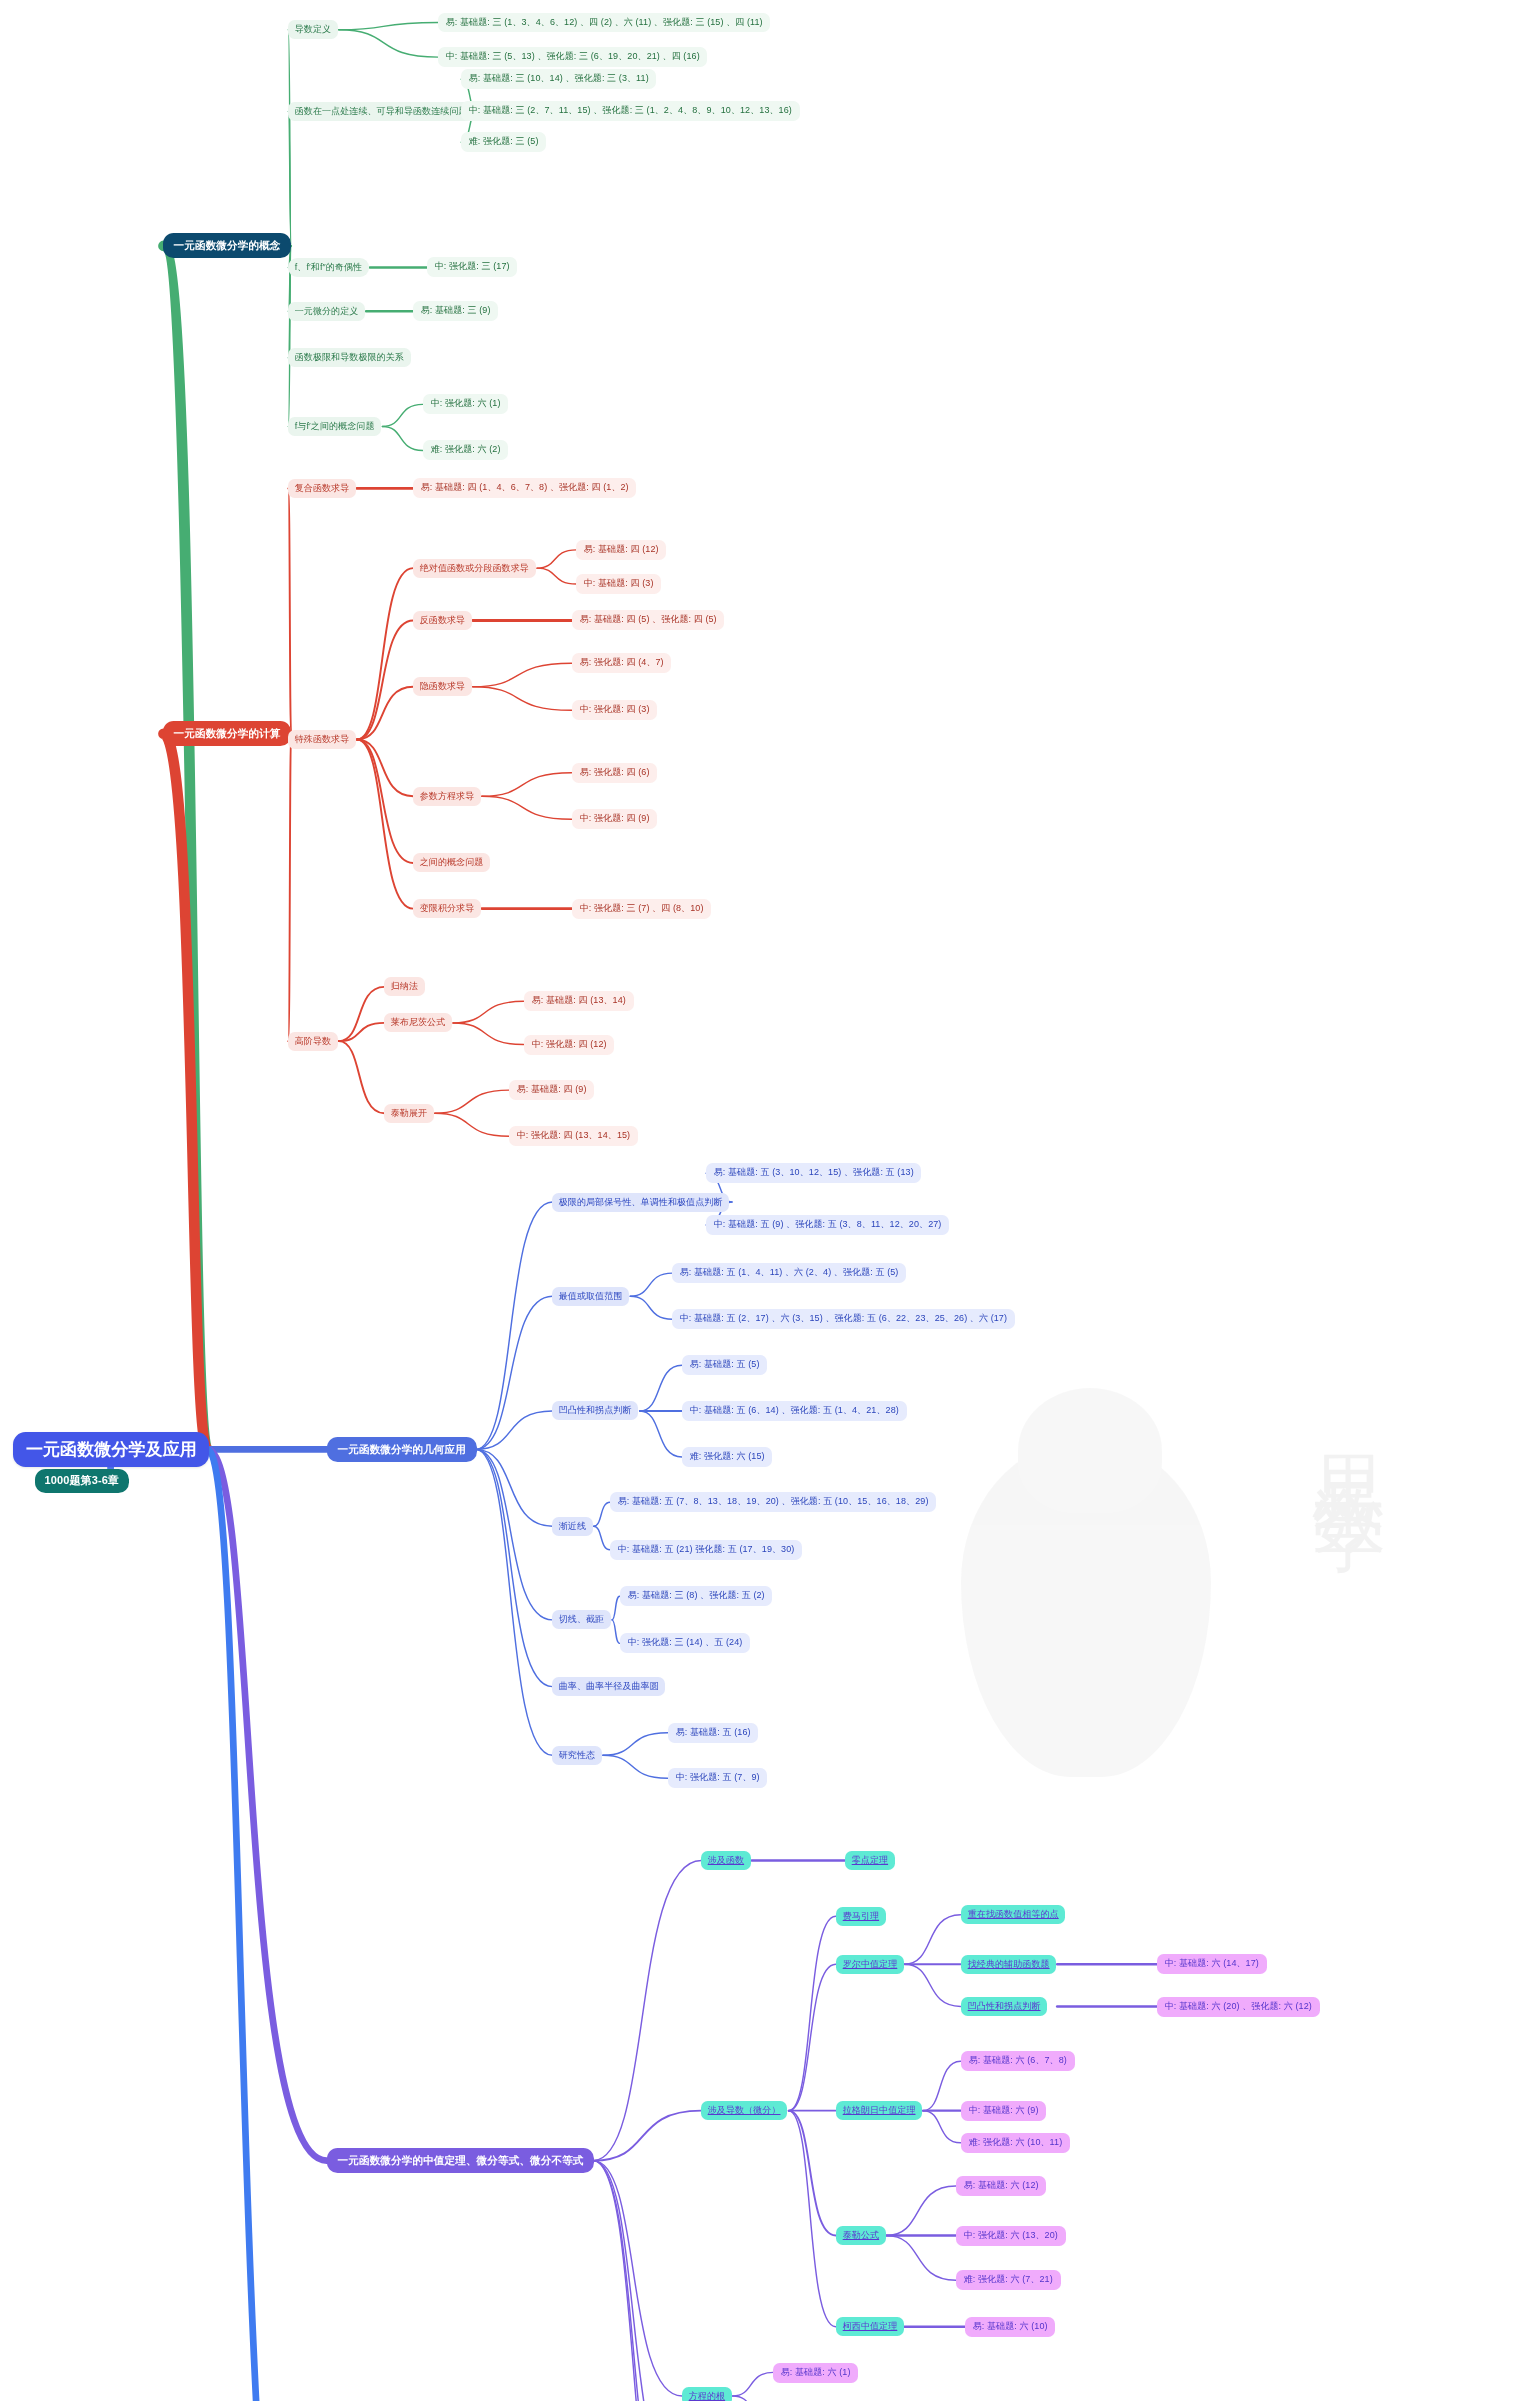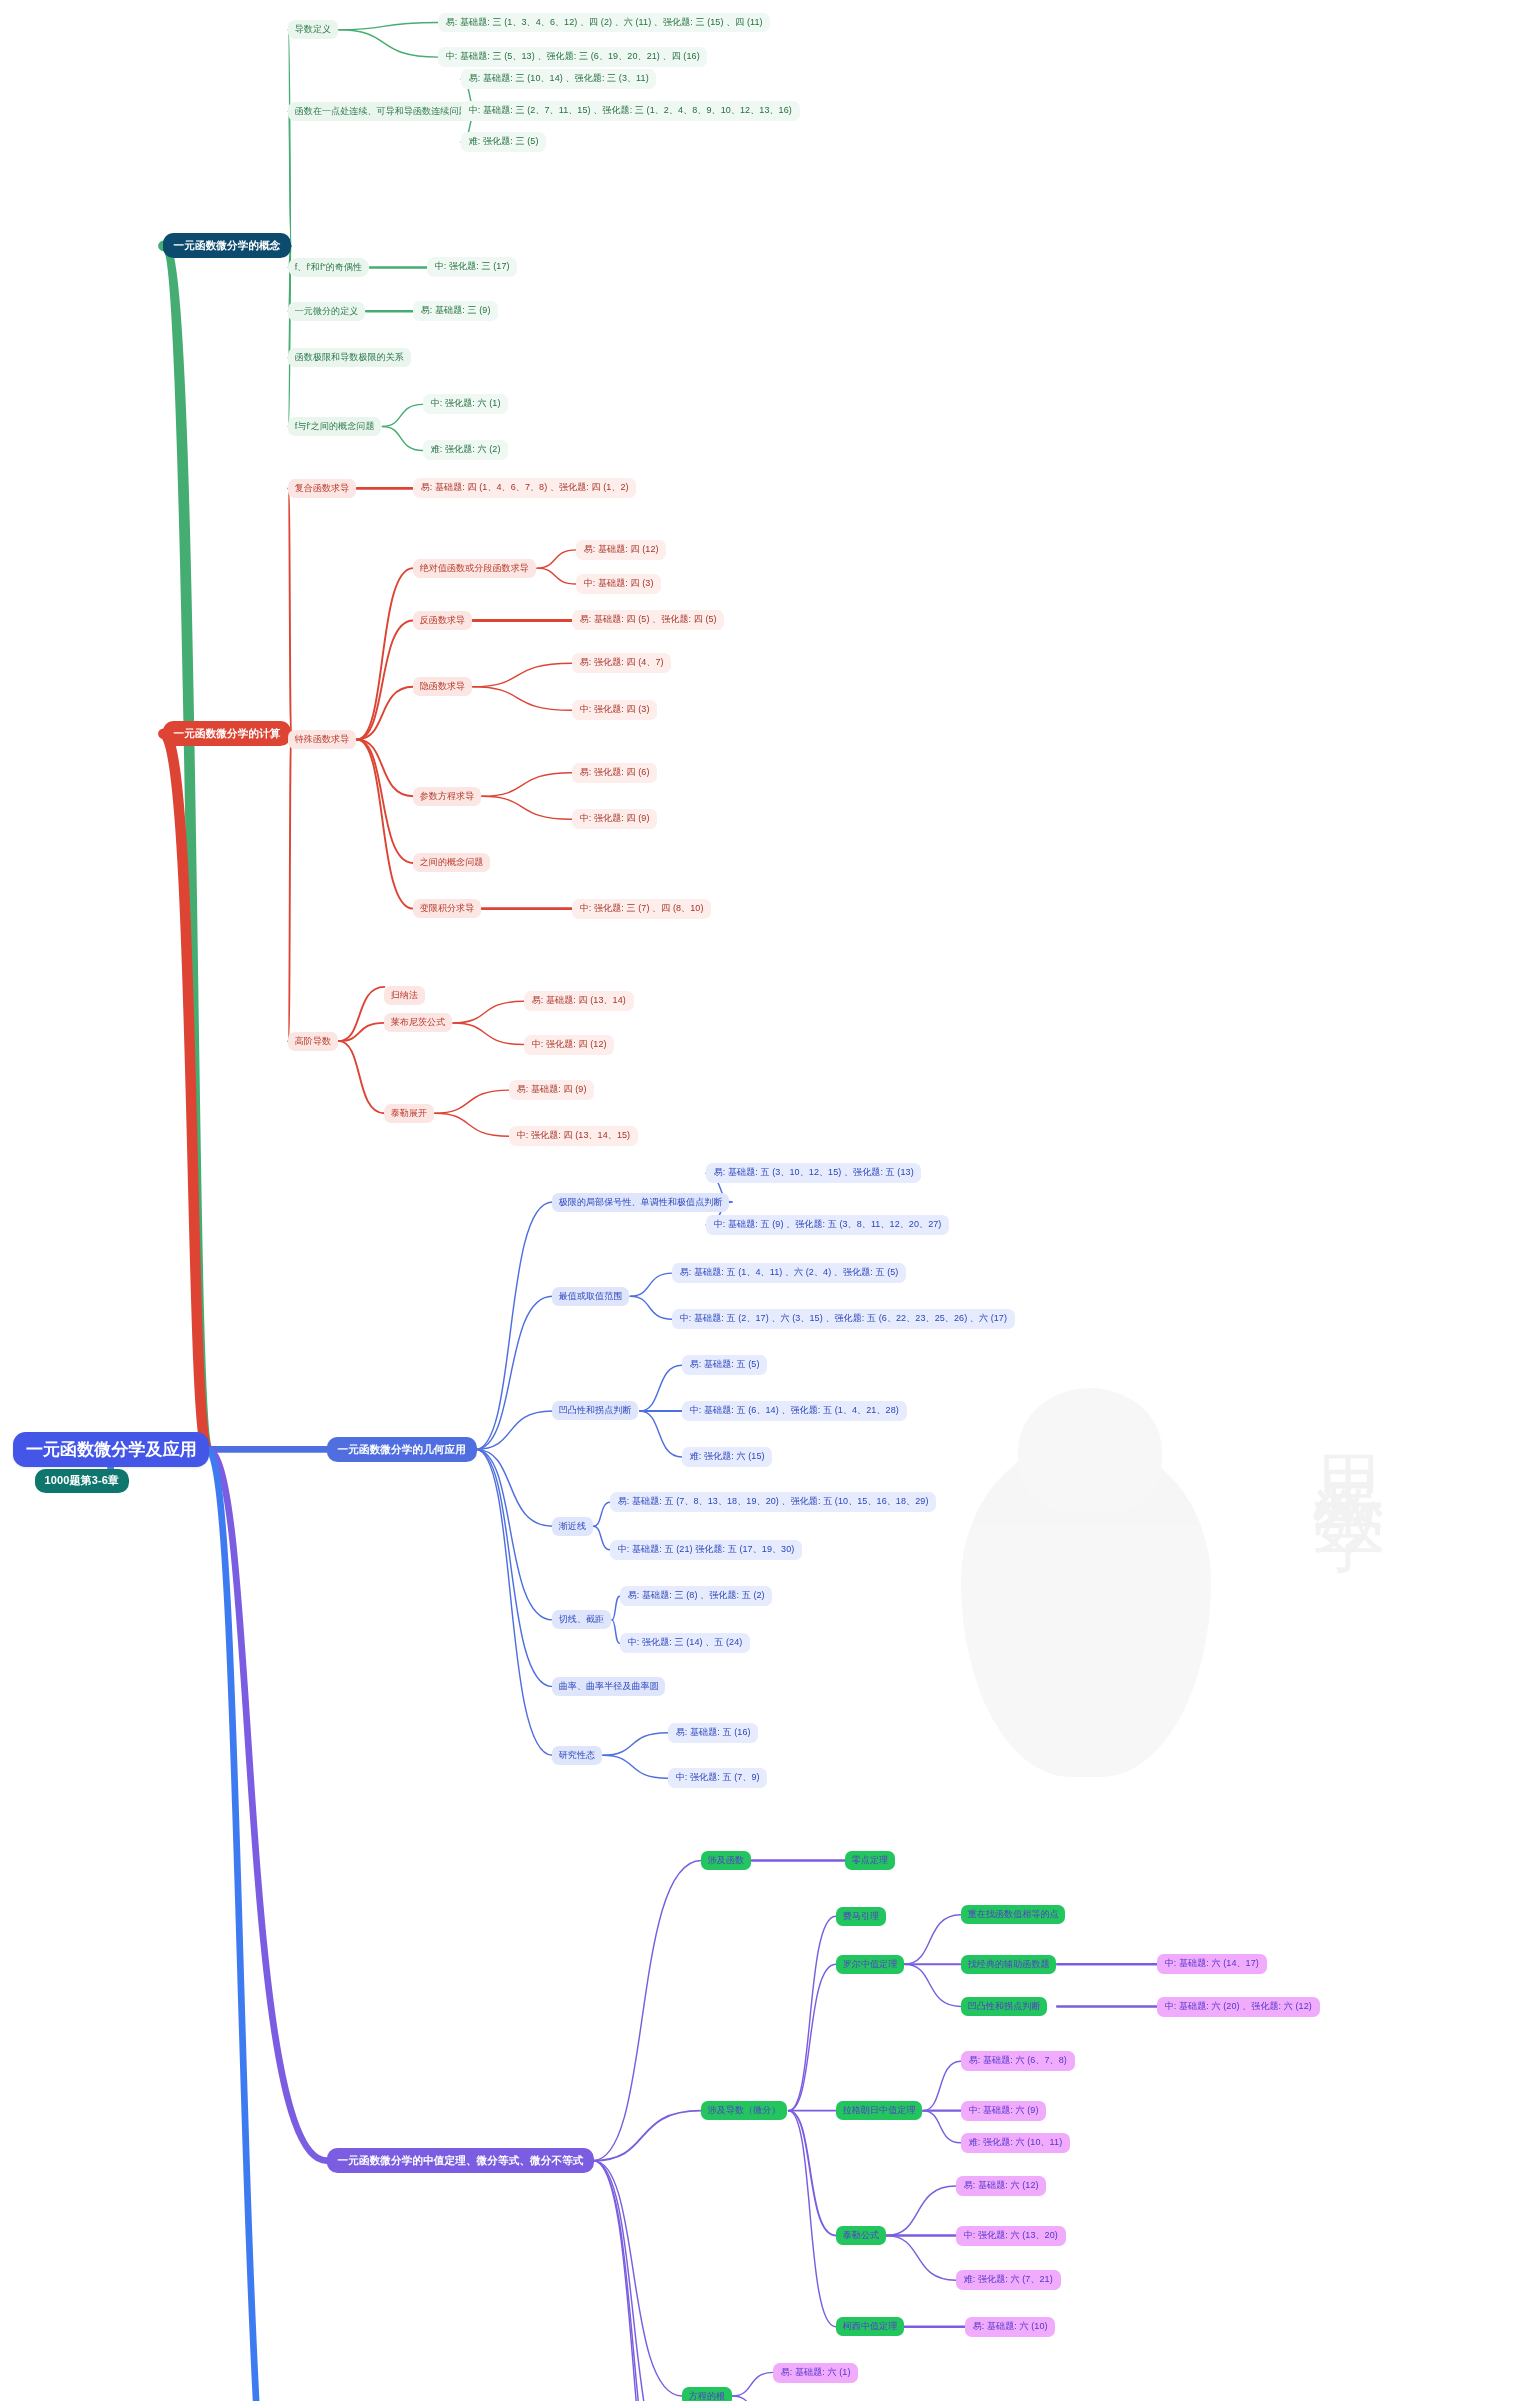--- a/index.html
+++ b/index.html
@@ -41,21 +41,21 @@
   .node.lv1.b { background:#4f6fe0; }
   .node.lv1.p { background:#7a5de0; }
 
   
   .g2 { background:#eaf5ee; color:#2b7a4b; }
   .g3 { background:#eff8f2; color:#24703f; }
   .r2 { background:#fbe6e3; color:#b8392a; }
   .r3 { background:#fdeeec; color:#a83326; }
   .b2 { background:#dfe5fb; color:#2f49c0; }
   .b3 { background:#e6ebfd; color:#2b45bb; }
-  .p2 { background:#22c55e; color:#5a39cf; }
+  .p2 { background:#5eead4; color:#5a39cf;text-decoration:underline; }
   .p3 { background:#f0abfc; color:#5334cb; }
 
   .b { font-weight:700; }
 
   
   .wm {
     position:absolute; left:903px; top:1359px;
     width:538px; height:538px;
     opacity:.06;
     pointer-events:none;
@@ -227,21 +227,21 @@
       <div class="node r2" style="font-size: 9px; padding: 3.8px 6.7px; left: 413px; top: 677px;">隐函数求导</div>
       <div class="node r3" style="font-size: 9px; padding: 4.3px 7.7px; left: 572px; top: 653px;">易: 强化题: 四 (4、7)</div>
       <div class="node r3" style="font-size: 9px; padding: 4.3px 7.7px; left: 572px; top: 700px;">中: 强化题: 四 (3)</div>
       <div class="node r2" style="font-size: 9px; padding: 3.8px 6.7px; left: 413px; top: 787px;">参数方程求导</div>
       <div class="node r3" style="font-size: 9px; padding: 4.3px 7.7px; left: 572px; top: 763px;">易: 强化题: 四 (6)</div>
       <div class="node r3" style="font-size: 9px; padding: 4.3px 7.7px; left: 572px; top: 809px;">中: 强化题: 四 (9)</div>
       <div class="node r2" style="font-size: 9px; padding: 3.8px 6.7px; left: 413px; top: 853px;">之间的概念问题</div>
       <div class="node r2" style="font-size: 9px; padding: 3.8px 6.7px; left: 413px; top: 899px;">变限积分求导</div>
       <div class="node r3" style="font-size: 9px; padding: 4.3px 7.7px; left: 572px; top: 899px;">中: 强化题: 三 (7) 、四 (8、10)</div>
       <div class="node r2" style="font-size: 9px; padding: 3.8px 6.7px; left: 288px; top: 1032px;">高阶导数</div>
-      <div class="node r2" style="font-size: 9px; padding: 3.8px 6.7px; left: 384px; top: 977px; margin-top: 9px;">归纳法</div>
+      <div class="node r2" style="font-size: 9px; padding: 3.8px 6.7px; left: 384px; top: 977px;">归纳法</div>
       <div class="node r2" style="font-size: 9px; padding: 3.8px 6.7px; left: 384px; top: 1013px;">莱布尼茨公式</div>
       <div class="node r3" style="font-size: 9px; padding: 4.3px 7.7px; left: 524px; top: 991px;">易: 基础题: 四 (13、14)</div>
       <div class="node r3" style="font-size: 9px; padding: 4.3px 7.7px; left: 524px; top: 1035px;">中: 强化题: 四 (12)</div>
       <div class="node r2" style="font-size: 9px; padding: 3.8px 6.7px; left: 384px; top: 1104px;">泰勒展开</div>
       <div class="node r3" style="font-size: 9px; padding: 4.3px 7.7px; left: 509px; top: 1080px;">易: 基础题: 四 (9)</div>
       <div class="node r3" style="font-size: 9px; padding: 4.3px 7.7px; left: 509px; top: 1126px;">中: 强化题: 四 (13、14、15)</div>
       <div class="node lv1 b" style="left: 327px; top: 1437px;">一元函数微分学的几何应用</div>
       <div class="node b2" style="font-size: 9px; padding: 3.8px 6.7px; left: 552px; top: 1193px;">极限的局部保号性、单调性和极值点判断</div>
       <div class="node b3" style="font-size: 9px; padding: 4.3px 7.7px; left: 706px; top: 1163px;">易: 基础题: 五 (3、10、12、15) 、强化题: 五 (13)</div>
       <div class="node b3" style="font-size: 9px; padding: 4.3px 7.7px; left: 706px; top: 1215px;">中: 基础题: 五 (9) 、强化题: 五 (3、8、11、12、20、27)</div>

